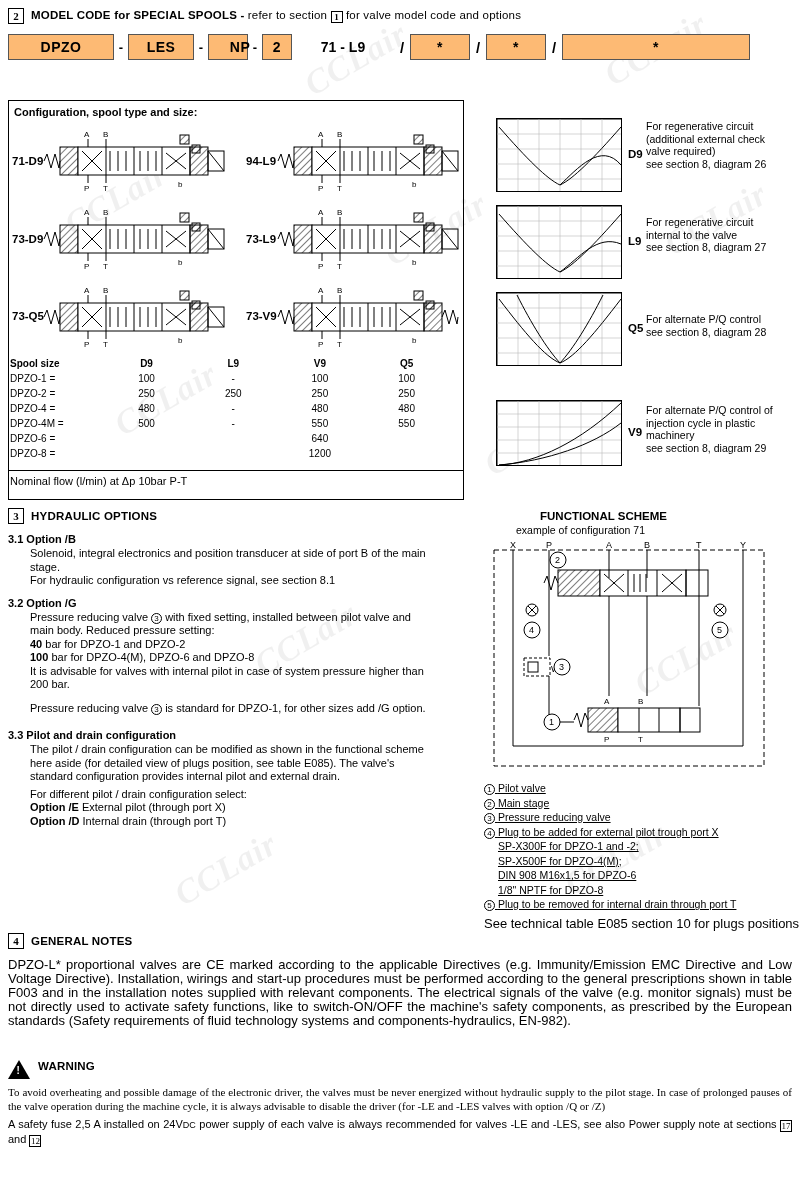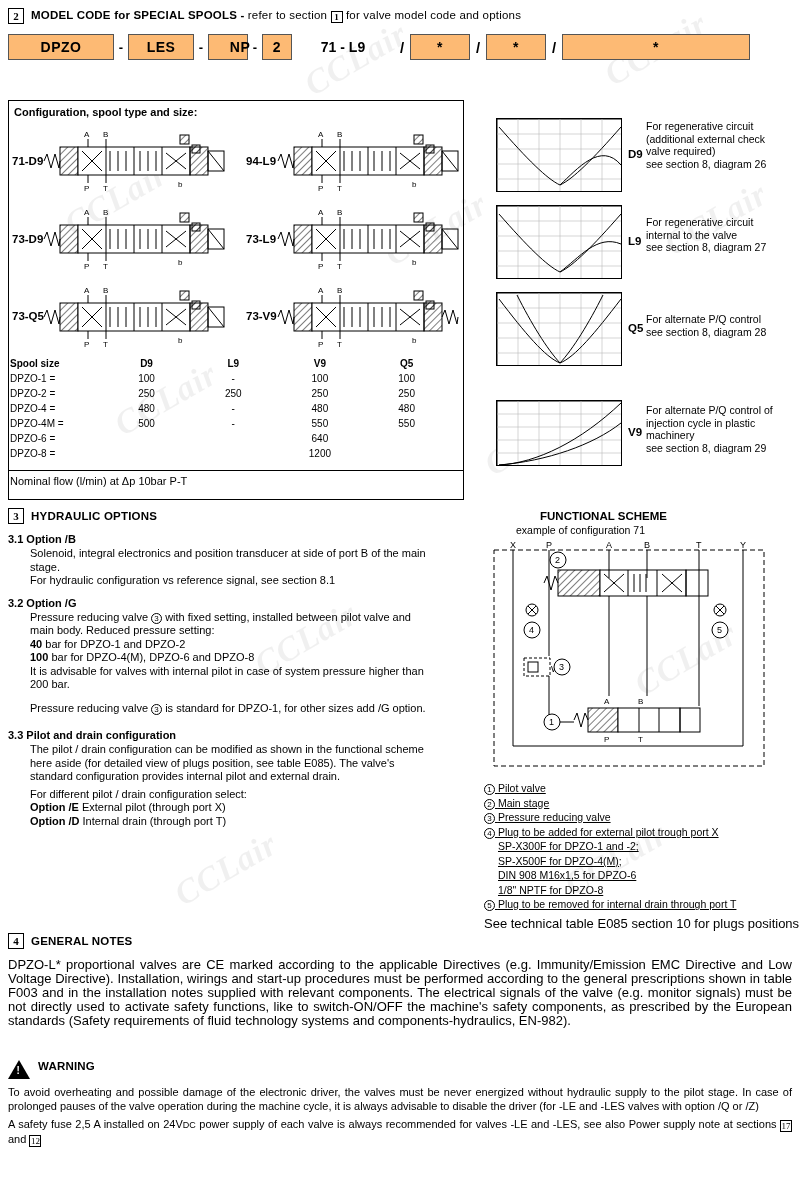--- a/index.html
+++ b/index.html
@@ -716,21 +716,21 @@
     <div class="sec-num">4</div>
     <div class="sec-title">GENERAL NOTES</div>
   </div>
   <div id="gn-body">DPZO-L* proportional valves are CE marked according to the applicable Directives (e.g. Immunity/Emission EMC Directive and Low Voltage Directive). Installation, wirings and start-up procedures must be performed according to the general prescriptions shown in table F003 and in the installation notes supplied with relevant components. The electrical signals of the valve (e.g. monitor signals) must be not directly used to activate safety functions, like to switch-ON/OFF the machine's safety components, as prescribed by the European standards (Safety requirements of fluid technology systems and components-hydraulics, EN-982).</div>
 
   <div id="warn-head">
     <div class="warn-tri"></div>
     <div class="sec-title">WARNING</div>
   </div>
   <div id="warn-body">
-    <p style="margin:0 0 4px 0;">To avoid overheating and possible damage of the electronic driver, the valves must be never energized without hydraulic supply to the pilot stage. In case of prolonged pauses of the valve operation during the machine cycle, it is always advisable to disable the driver (for -LE and -LES valves with option /Q or /Z)</p>
+    <p style="margin:0 0 4px 0;font-family:Liberation Serif, serif;">To avoid overheating and possible damage of the electronic driver, the valves must be never energized without hydraulic supply to the pilot stage. In case of prolonged pauses of the valve operation during the machine cycle, it is always advisable to disable the driver (for -LE and -LES valves with option /Q or /Z)</p>
     <p style="margin:0;">
       <span>A safety fuse 2,5 A installed on 24V</span><span class="smallcap">DC</span><span> power supply of each valve is always recommended for valves -LE and -LES, see also Power supply note at sections</span>
       <span class="boxnum">17</span>
       <span>and</span>
       <span class="boxnum">12</span>
     </p>
   </div>
 
 </div>
 

